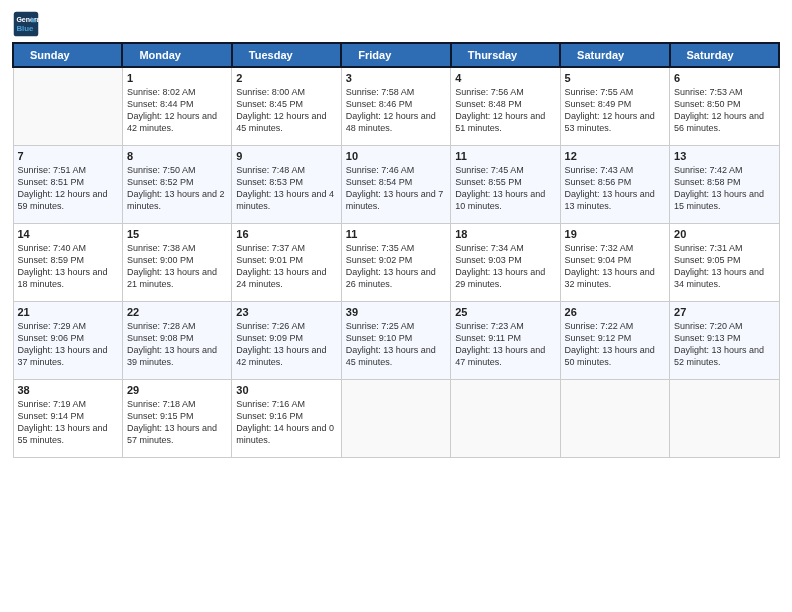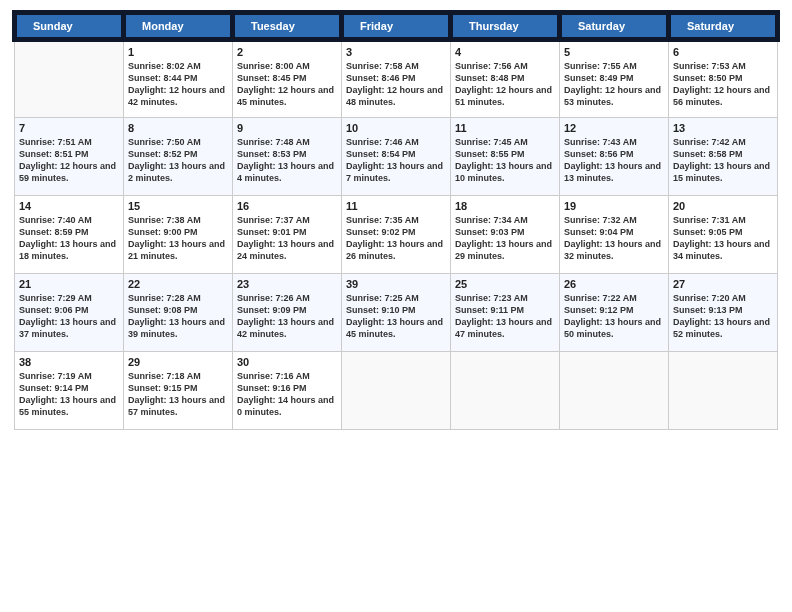--- a/index.html
+++ b/index.html
@@ -55,21 +55,21 @@
       border-collapse: collapse;
       table-layout: fixed;
     }
     thead tr th {
       background-color: #2e6db4;
       color: #fff;
       font-size: 11px;
       font-weight: bold;
       padding: 5px 16px;
       text-align: left;
-      border: 5px solid #0f172a;
+      border: 2px solid #0f172a;
     }
     tbody tr td {
       vertical-align: top;
       font-size: 9.5px;
       color: #222;
       padding: 4px 4px;
       border: 1px solid #ccc;
       height: 78px;
       background: #fff;
     }
@@ -80,30 +80,49 @@
       font-size: 11px;
       font-weight: bold;
       color: #222;
       display: block;
       margin-bottom: 2px;
     }
     .cell-text {
       font-size: 9px;
       line-height: 1.35;
       color: #333;
-      font-weight: bold;
     }
     td.empty {
       background: #f9f9f9;
     }
   </style>
 </head>
 <body>
 
 <div class="container">
+  <div class="header-row">
+    <div class="logo">
+      <svg class="logo-icon" viewBox="0 0 32 32">
+        <rect x="2" y="2" width="28" height="28" rx="3" fill="#1a3a5c"></rect>
+        <text x="5" y="14" font-size="8" fill="white" font-family="Arial" font-weight="bold">General</text>
+        <text x="5" y="24" font-size="9" fill="#4a9fd4" font-family="Arial" font-weight="bold">Blue</text>
+        <polygon points="22,8 28,14 22,14" fill="#4a9fd4"></polygon>
+      </svg>
+      <div>
+        <div class="logo-text">
+          <span></span><br>
+          <span class="blue"></span>
+        </div>
+      </div>
+    </div>
+    <div class="title-block">
+      <div class="month-title"></div>
+      <div class="subtitle"></div>
+    </div>
+  </div>
 
   <table>
     <thead>
       <tr id="thead-row">
           <th>Sunday</th>
           <th>Monday</th>
           <th>Tuesday</th>
           <th>Friday</th>
           <th>Thursday</th>
           <th>Saturday</th>

